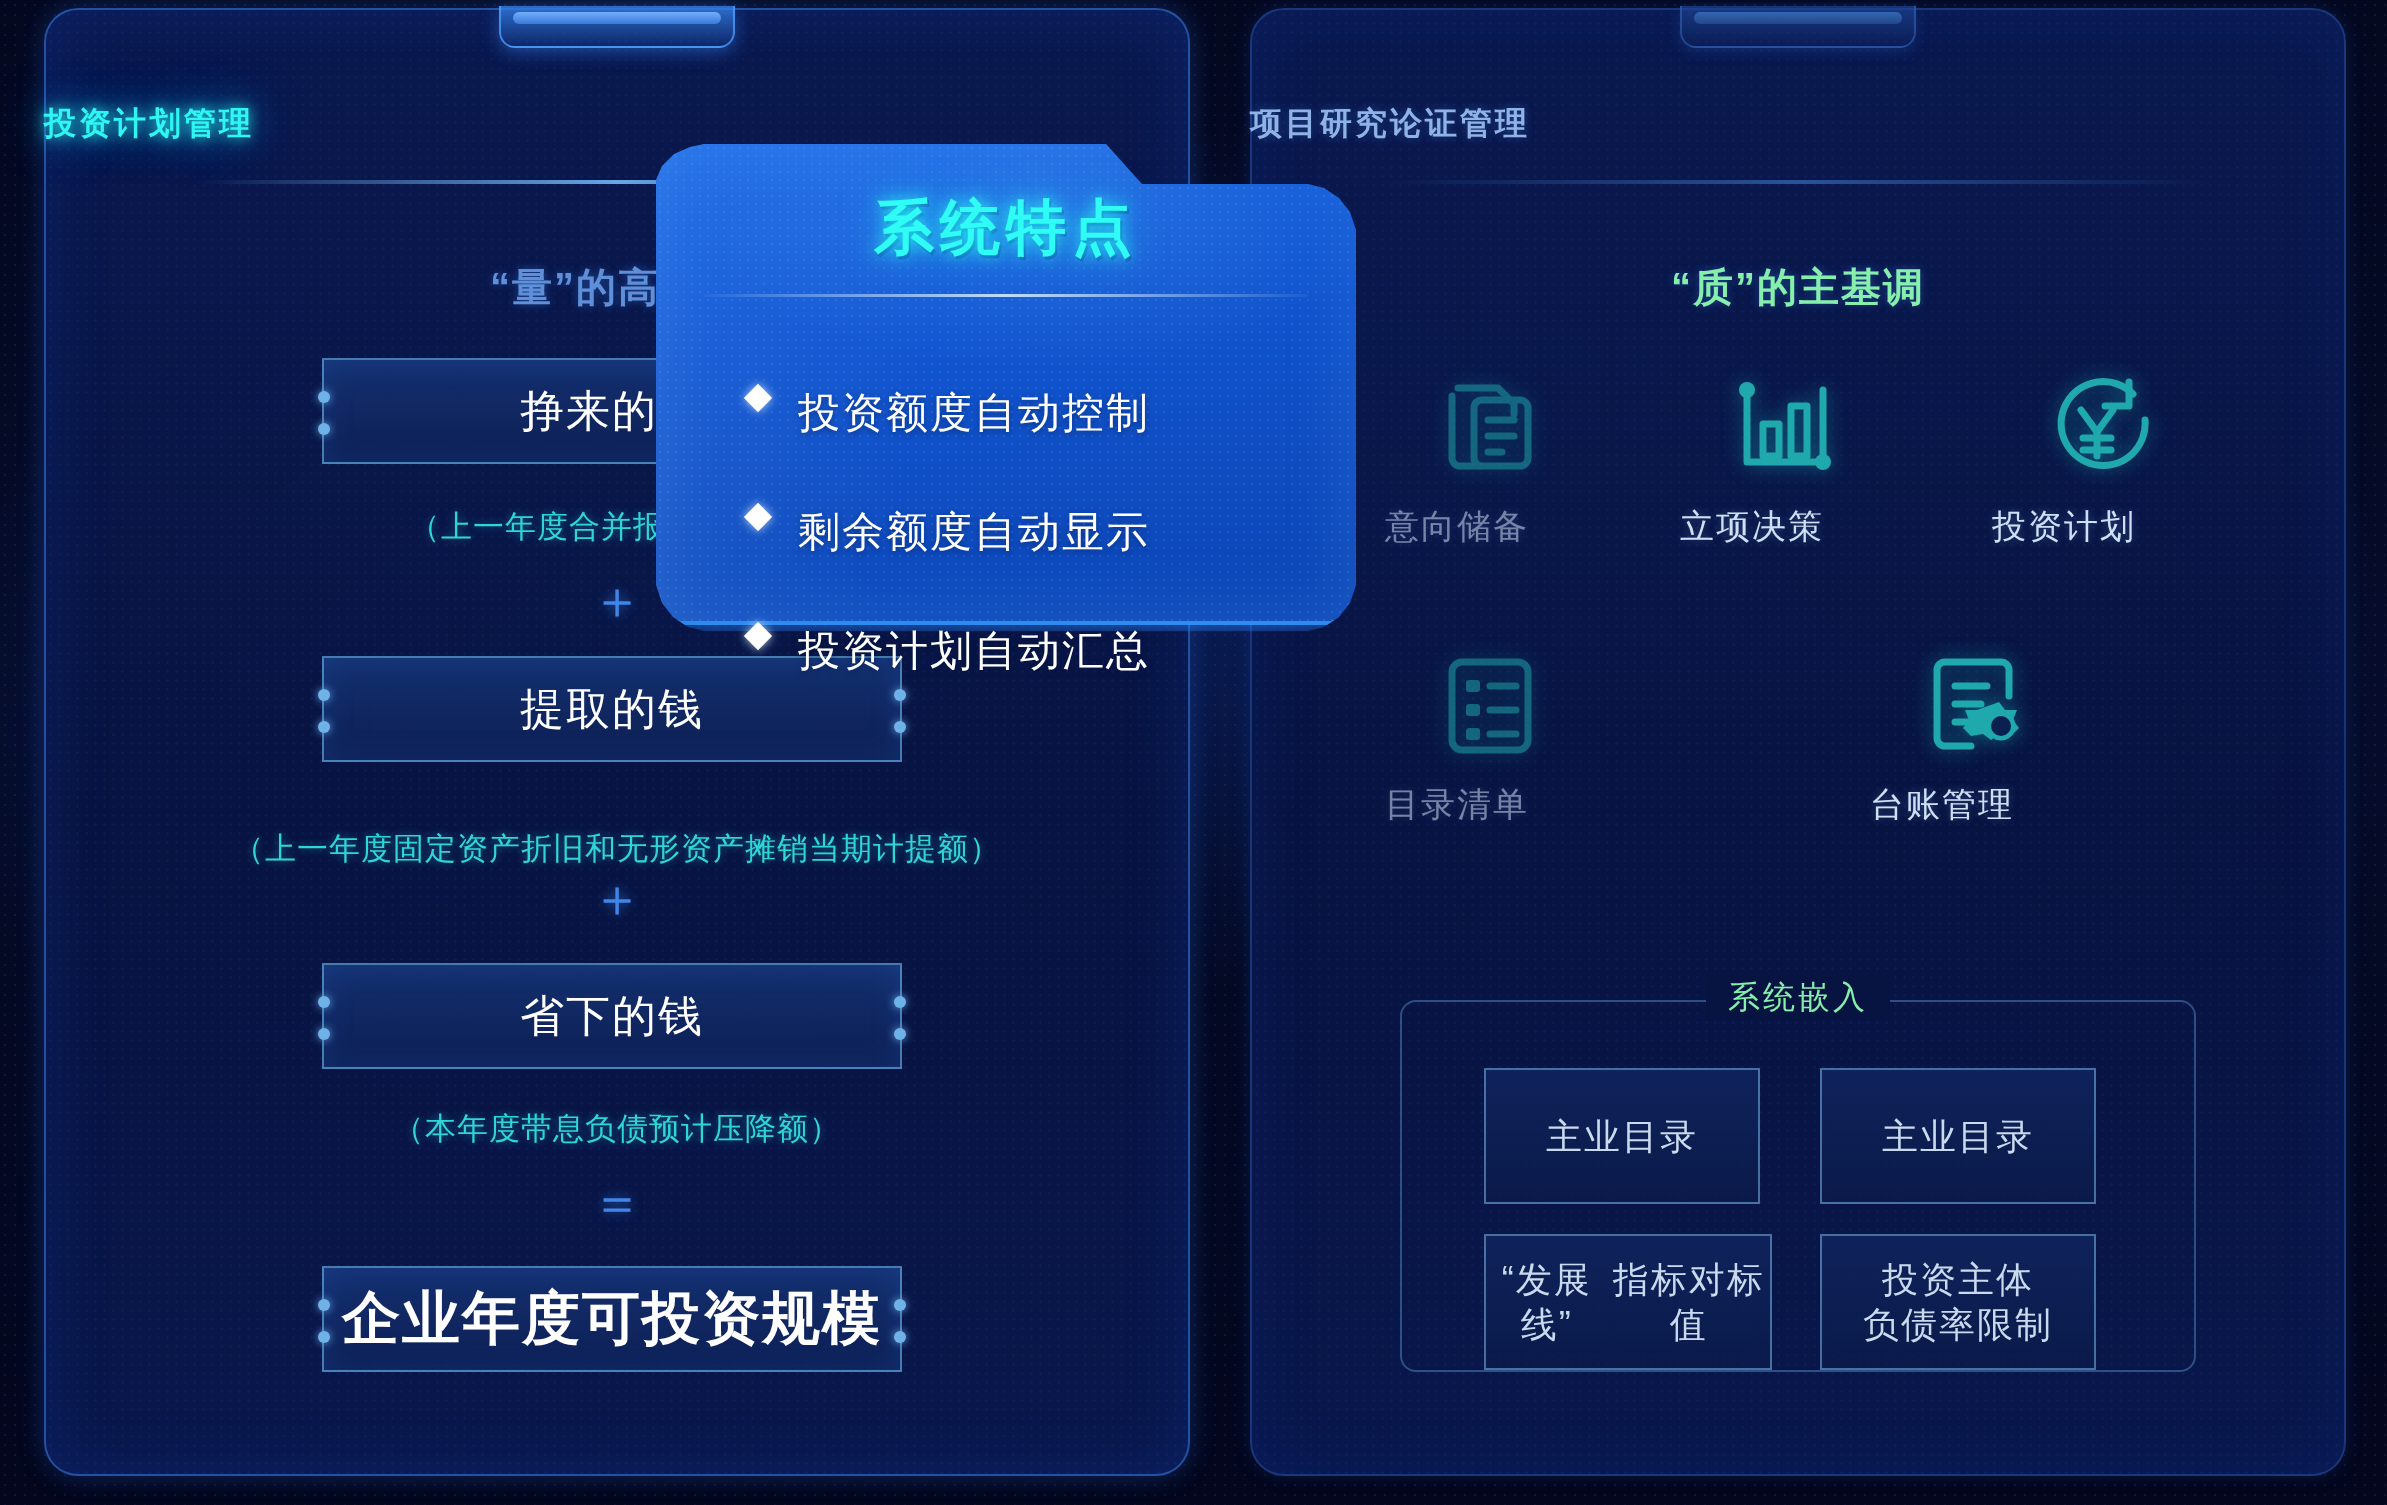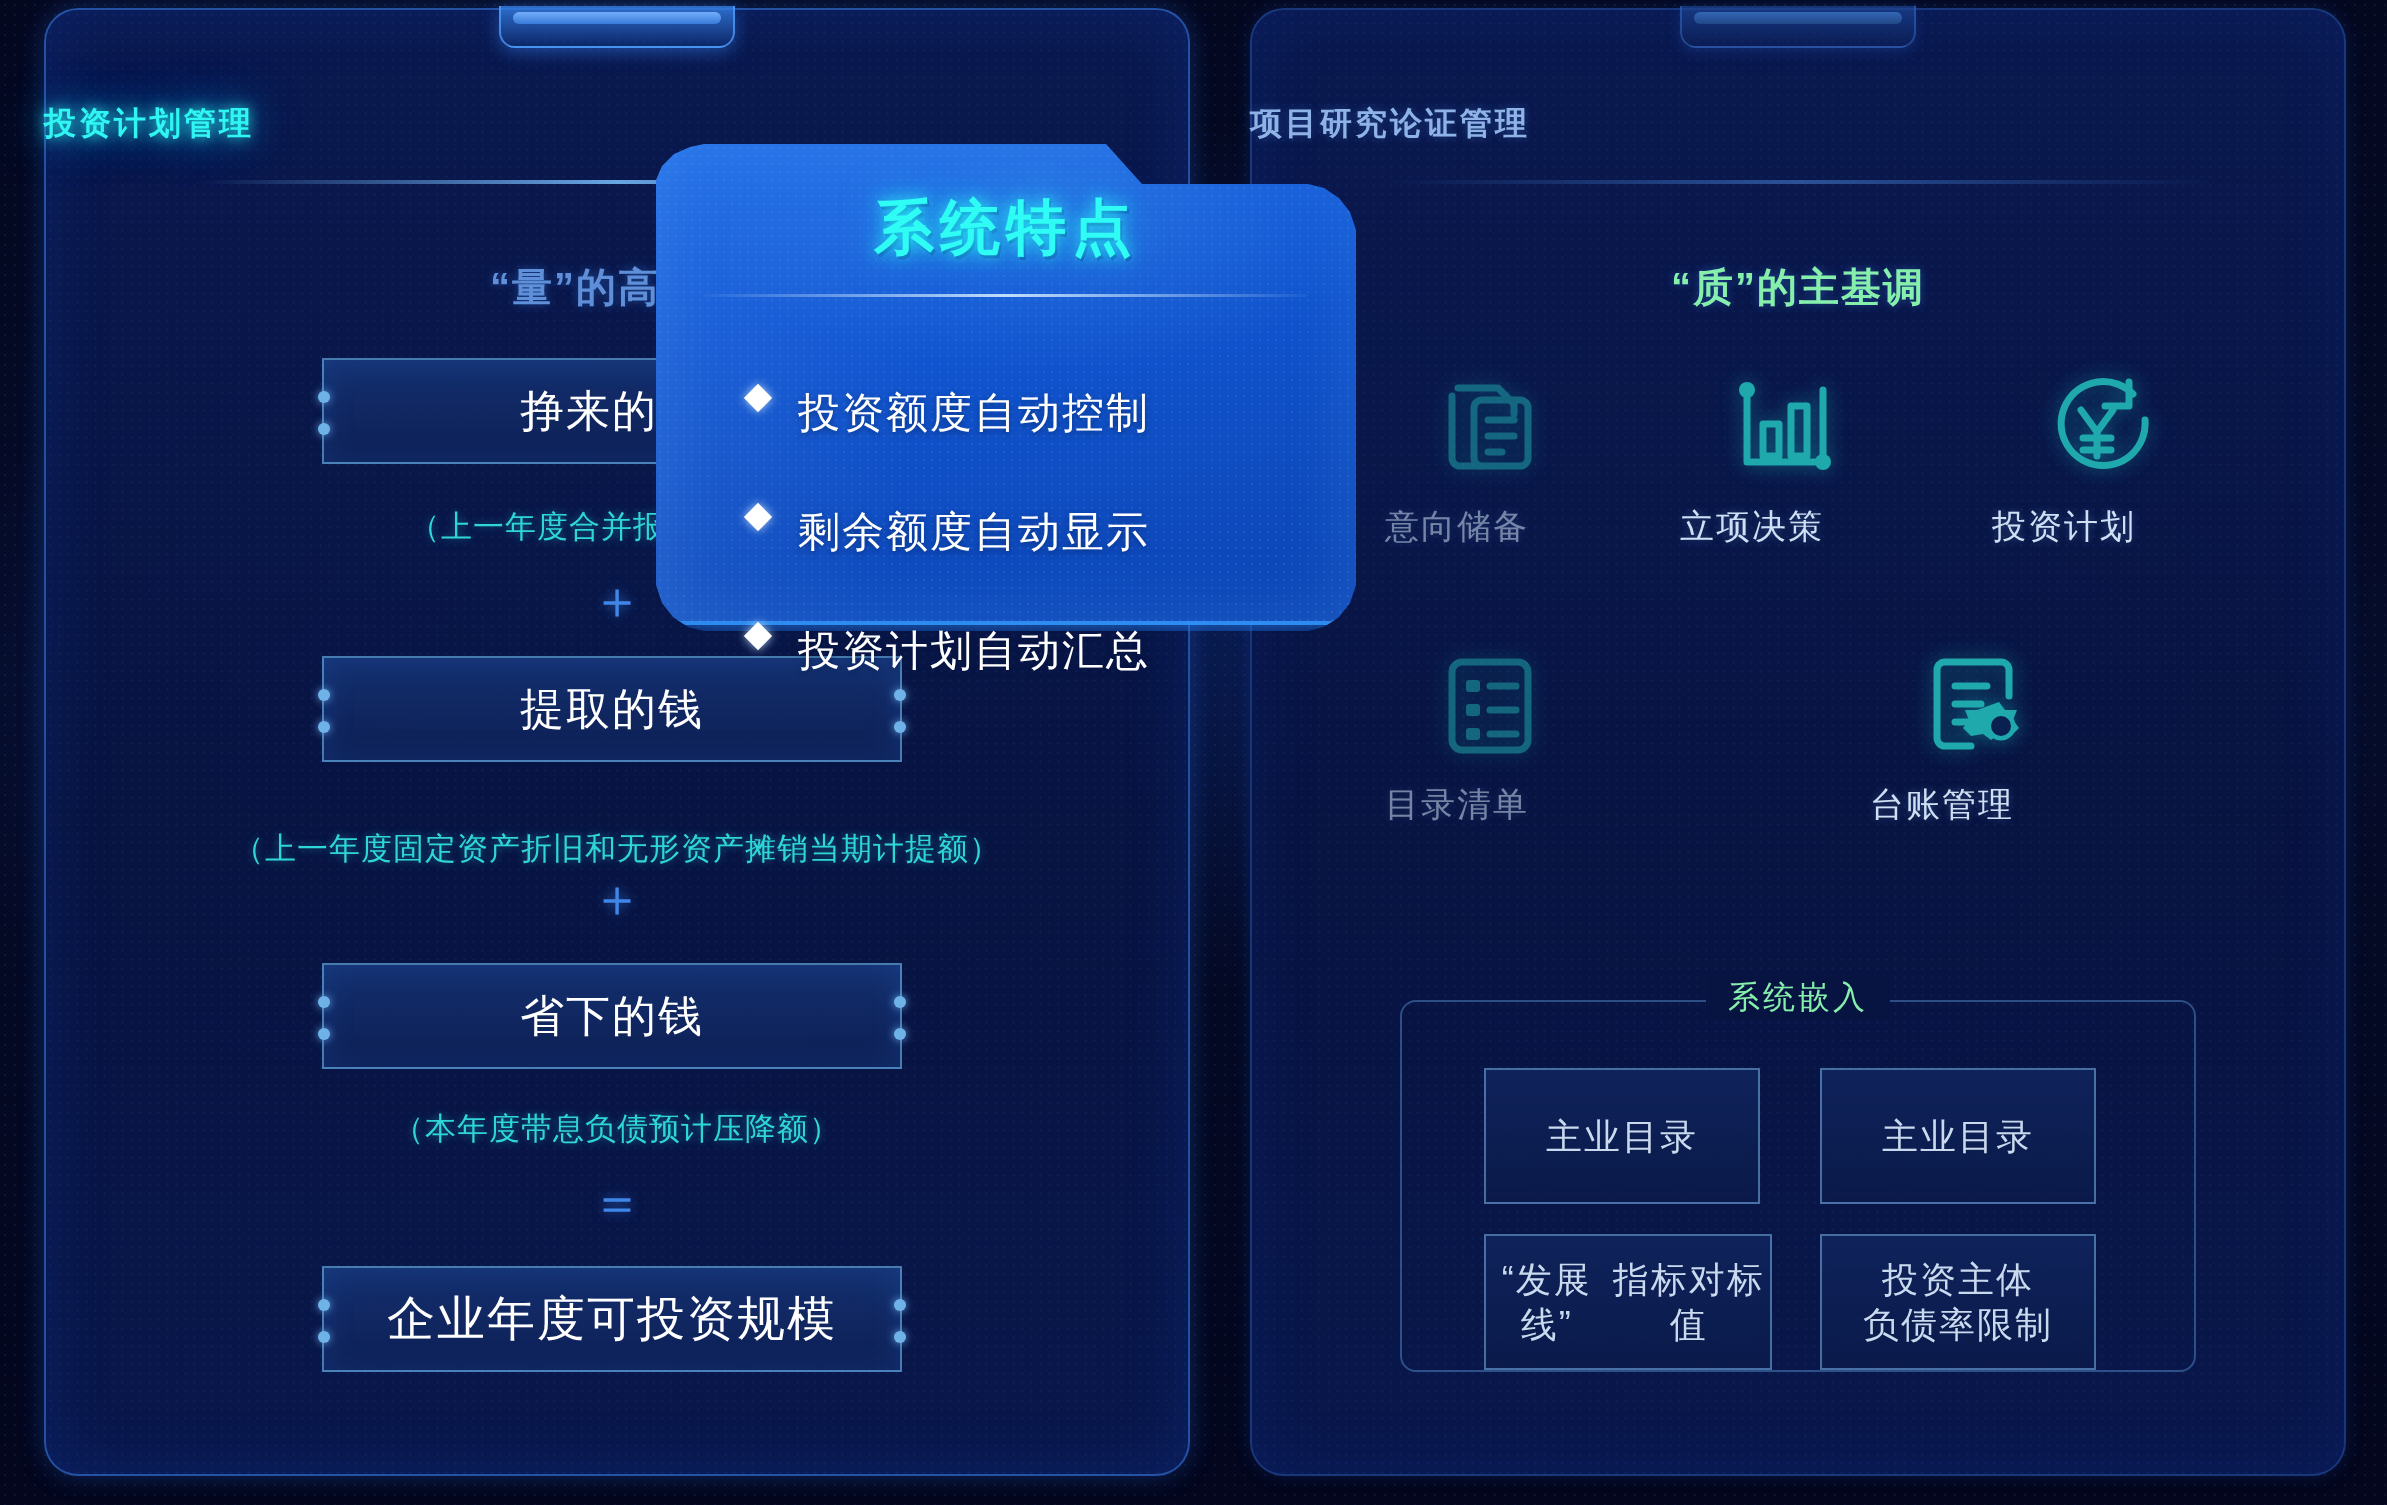--- a/index.html
+++ b/index.html
@@ -279,21 +279,21 @@
   <div class="fbox" style="left:278px;top:955px;width:580px;height:106px;font-size:44px;">
     <span>省下的钱</span>
     <span class="dot l1"></span>
     <span class="dot l2"></span>
     <span class="dot r1"></span>
     <span class="dot r2"></span>
   </div>
   <div class="fnote" style="top:1100px;">（本年度带息负债预计压降额）</div>
   <div class="op" style="top:1168px;">＝</div>
 
-  <div class="fbox" style="left:278px;top:1258px;width:580px;height:106px;font-size:48px;font-weight:normal;">
+  <div class="fbox" style="left:278px;top:1258px;width:580px;height:106px;font-size:58px;font-weight:bold;">
     <span>企业年度可投资规模</span>
     <span class="dot l1"></span>
     <span class="dot l2"></span>
     <span class="dot r1"></span>
     <span class="dot r2"></span>
   </div>
 </div>
 
 <div class="panel" id="right-panel" style="left:1250px;top:8px;width:1096px;height:1468px;">
   <div class="panel-body" style="border-color:rgba(46,96,182,.45);box-shadow:0 0 18px rgba(30,80,190,.22),inset 0 0 60px rgba(14,44,130,.3);"></div>

